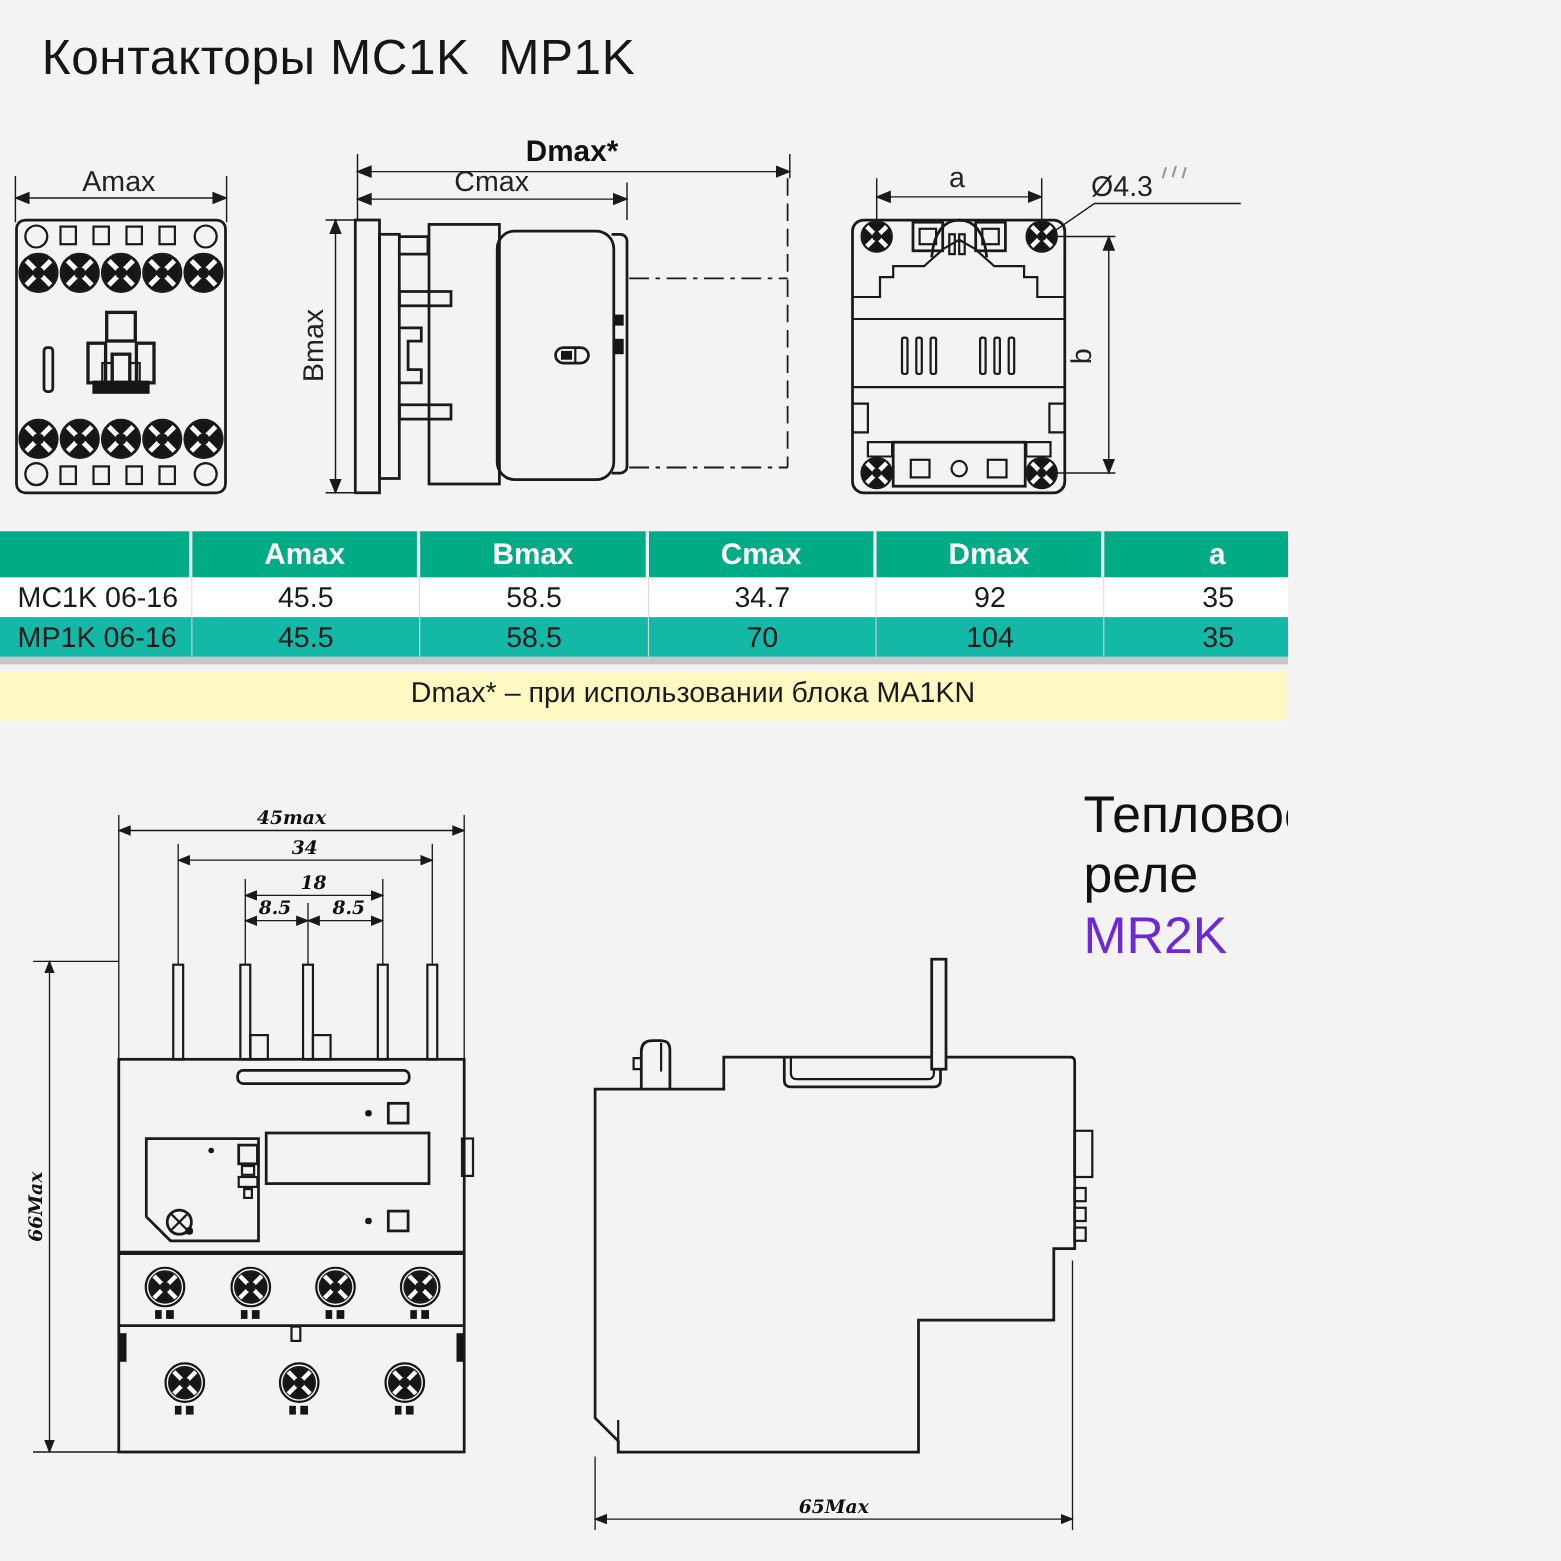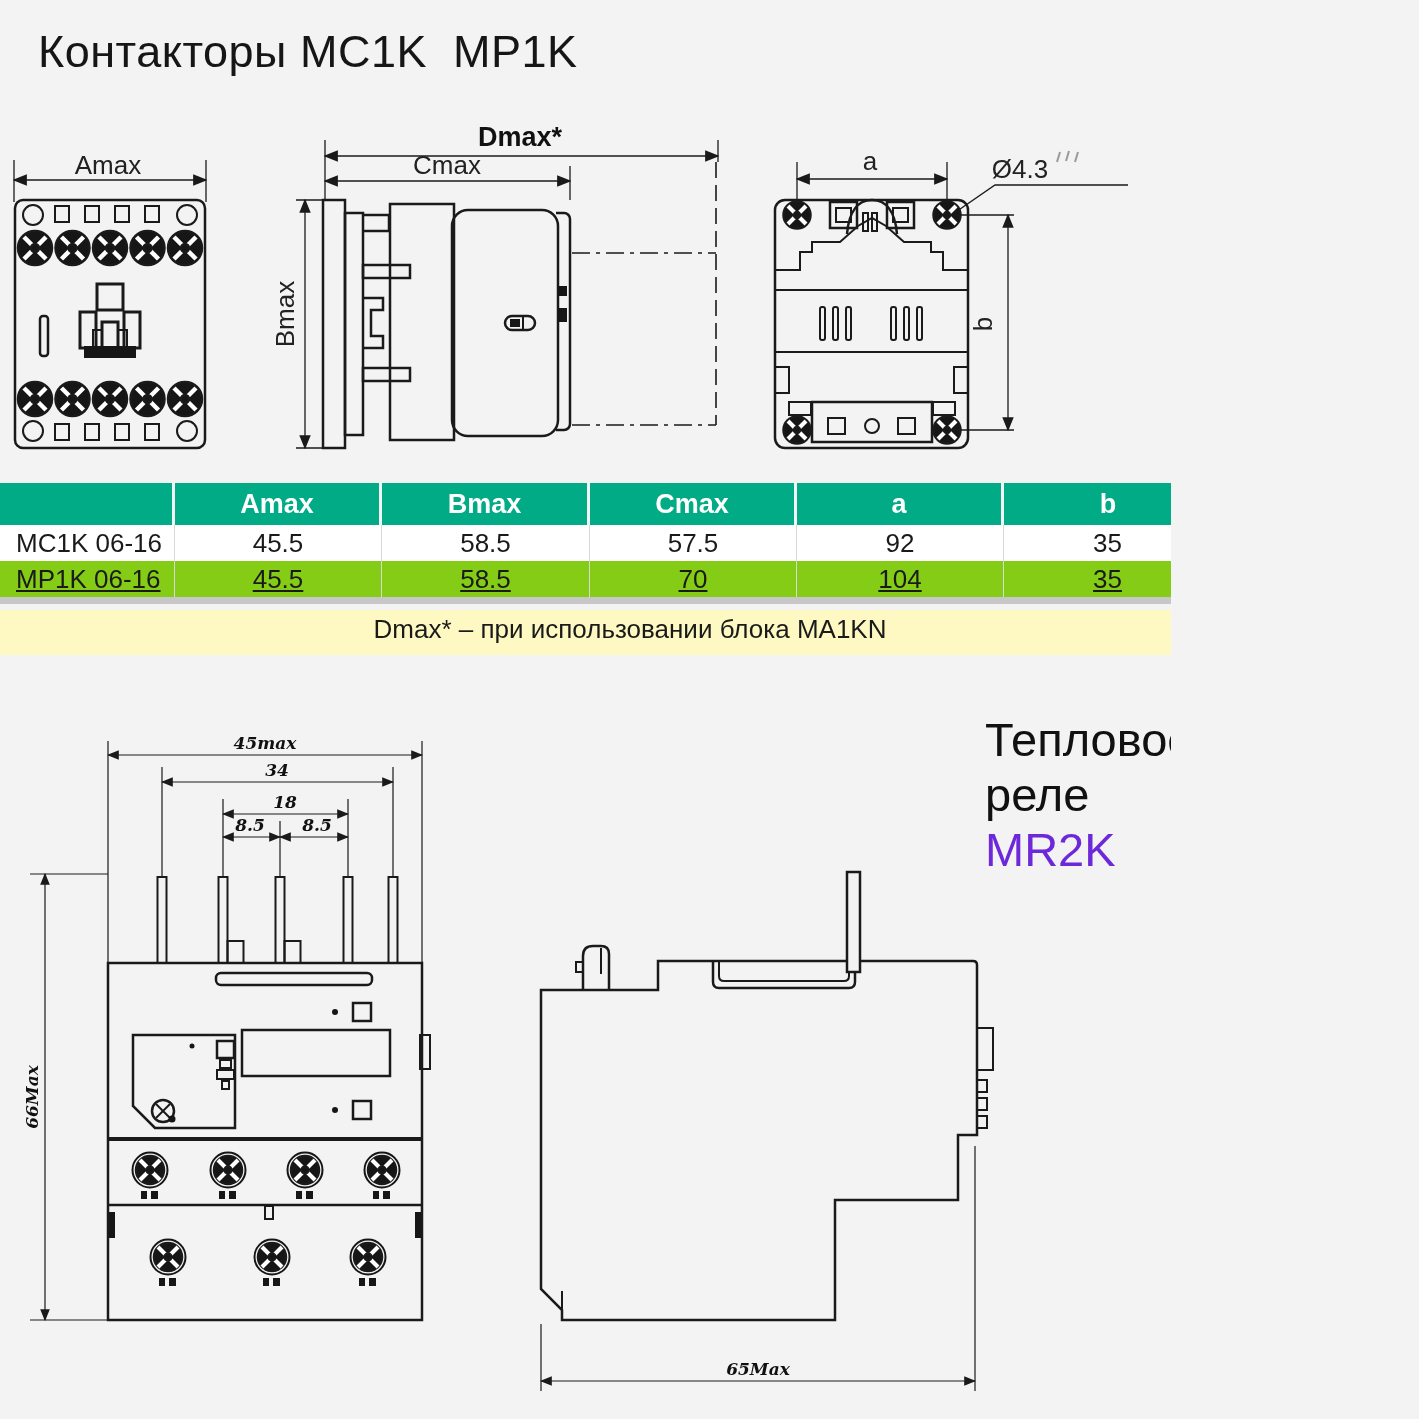--- a/index.html
+++ b/index.html
@@ -16,21 +16,21 @@
   #spec-table{left:0;top:483px;width:1419px;}
   .t-grid{display:grid;grid-template-columns:175px 207px 208px 207px 207px 208px 207px;}
   .th{background:#00ab85;color:#fff;font-weight:700;font-size:27px;height:42px;
       display:flex;align-items:center;justify-content:center;border-right:3px solid #f3f3f3;}
   .th:last-child{border-right:none;}
   .td{font-size:26px;height:36px;display:flex;align-items:center;justify-content:center;
       border-right:1px solid #d8d8d8;}
   .td:last-child{border-right:none;}
   .td.rowname{justify-content:flex-start;padding-left:16px;box-sizing:border-box;}
   .row-a .td{background:#ffffff;text-align:center;}
-  .row-b .td{background:#84cc16;text-decoration:underline;}
+  .row-b .td{background:#14b8a6;}
   #table-strip{height:7px;background:#c7c7c7;}
   #dmax-note{left:0;top:610px;width:1260px;text-align:center;font-size:26px;color:#1a1a1a;
              background:#fef9c3;padding:4px 0 10px 0;}
   #relay-title-1{left:985px;top:712px;font-size:47px;color:#111;}
   #relay-title-2{left:985px;top:822px;font-size:47px;color:#6d28d9;}
 </style>
 </head>
 <body>
 
 <div id="page">
@@ -176,28 +176,29 @@
       <line x1="1008" y1="97" x2="1008" y2="312" stroke-width="1.3" marker-start="url(#arrA)" marker-end="url(#arrA)"></line>
     </g>
   </svg>
 
   <div class="abs" id="spec-table">
     <div class="t-grid">
       <div class="th"></div>
       <div class="th">Amax</div>
       <div class="th">Bmax</div>
       <div class="th">Cmax</div>
+      <div class="th">Dmax</div>
       <div class="th">a</div>
       <div class="th">b</div>
     </div>
     <div class="t-grid row-a">
       <div class="td rowname">MC1K 06-16</div>
       <div class="td">45.5</div>
       <div class="td">58.5</div>
-      <div class="td">57.5</div>
+      <div class="td">34.7</div>
       <div class="td">92</div>
       <div class="td">35</div>
       <div class="td">50</div>
     </div>
     <div class="t-grid row-b">
       <div class="td rowname">MP1K 06-16</div>
       <div class="td">45.5</div>
       <div class="td">58.5</div>
       <div class="td">70</div>
       <div class="td">104</div>

